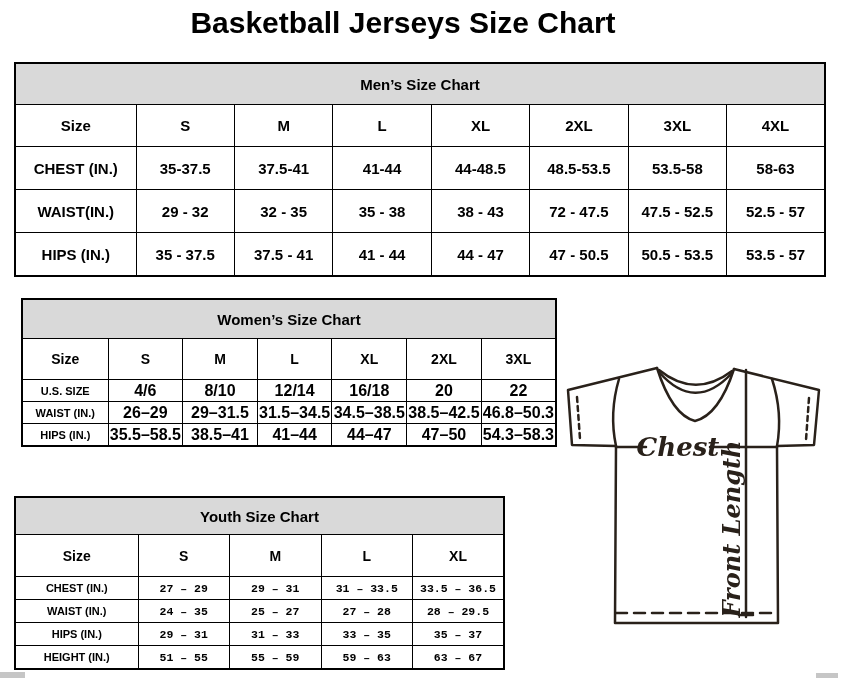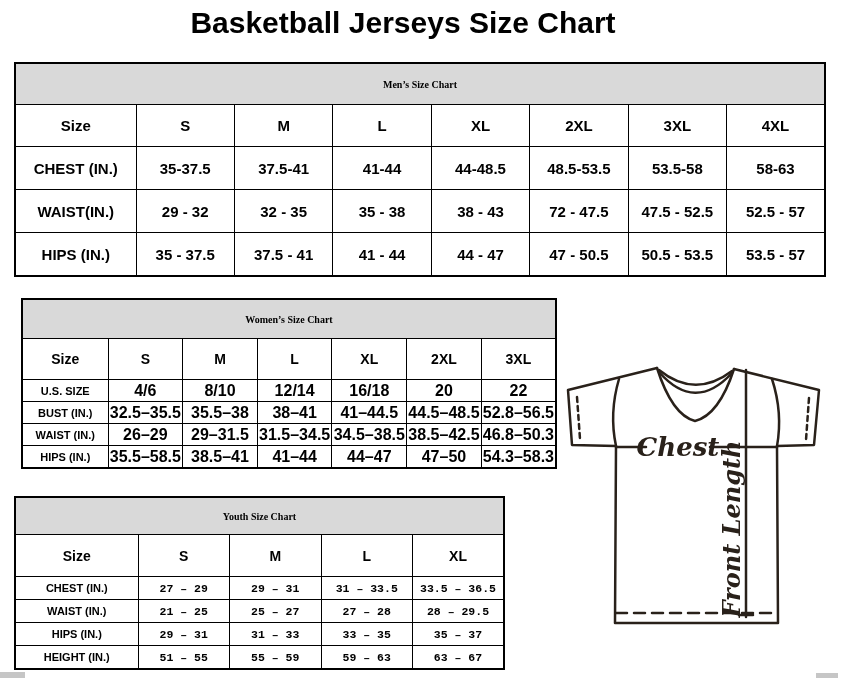--- a/index.html
+++ b/index.html
@@ -13,21 +13,21 @@
   }
   table.size-table{
     position:absolute;border-collapse:collapse;table-layout:fixed;
     border:2px solid #000;background:#fff;font-weight:bold;
   }
   table.size-table th,table.size-table td{
     border:1px solid #000;text-align:center;vertical-align:middle;padding:0;
     font-weight:bold;overflow:hidden;white-space:nowrap;
   }
   .title-row th{
-    background:#d9d9d9;border:2px solid #000;font-size:10px;font-family:Liberation Serif, serif;
+    background:#d9d9d9;border:2px solid #000;font-size:15px;
   }
   
   #mens-table{left:14px;top:62px;width:812px;}
   #mens-table .title-row th{height:40px;}
   #mens-table .header-row th{height:41px;font-size:15px;}
   #mens-table tbody th,#mens-table tbody td{height:42px;font-size:15px;}
   
   #womens-table{left:14px;top:298px;width:536px;margin-left:7px;}
   #womens-table .title-row th{height:38px;}
   #womens-table .header-row th{height:40px;font-size:14px;}
@@ -142,29 +142,20 @@
       <tr>
         <th>U.S. SIZE</th>
         <td>4/6</td>
         <td>8/10</td>
         <td>12/14</td>
         <td>16/18</td>
         <td>20</td>
         <td>22</td>
       </tr>
       <tr>
-        <th>BUST (IN.)</th>
-        <td>32.5–35.5</td>
-        <td>35.5–38</td>
-        <td>38–41</td>
-        <td>41–44.5</td>
-        <td>44.5–48.5</td>
-        <td>52.8–56.5</td>
-      </tr>
-      <tr>
         <th>WAIST (IN.)</th>
         <td>26–29</td>
         <td>29–31.5</td>
         <td>31.5–34.5</td>
         <td>34.5–38.5</td>
         <td>38.5–42.5</td>
         <td>46.8–50.3</td>
       </tr>
       <tr>
         <th>HIPS (IN.)</th>
@@ -201,21 +192,21 @@
   <tbody>
       <tr>
         <th>CHEST (IN.)</th>
         <td>27 – 29</td>
         <td>29 – 31</td>
         <td>31 – 33.5</td>
         <td>33.5 – 36.5</td>
       </tr>
       <tr>
         <th>WAIST (IN.)</th>
-        <td>21 – 25</td>
+        <td>24 – 35</td>
         <td>25 – 27</td>
         <td>27 – 28</td>
         <td>28 – 29.5</td>
       </tr>
       <tr>
         <th>HIPS (IN.)</th>
         <td>29 – 31</td>
         <td>31 – 33</td>
         <td>33 – 35</td>
         <td>35 – 37</td>

